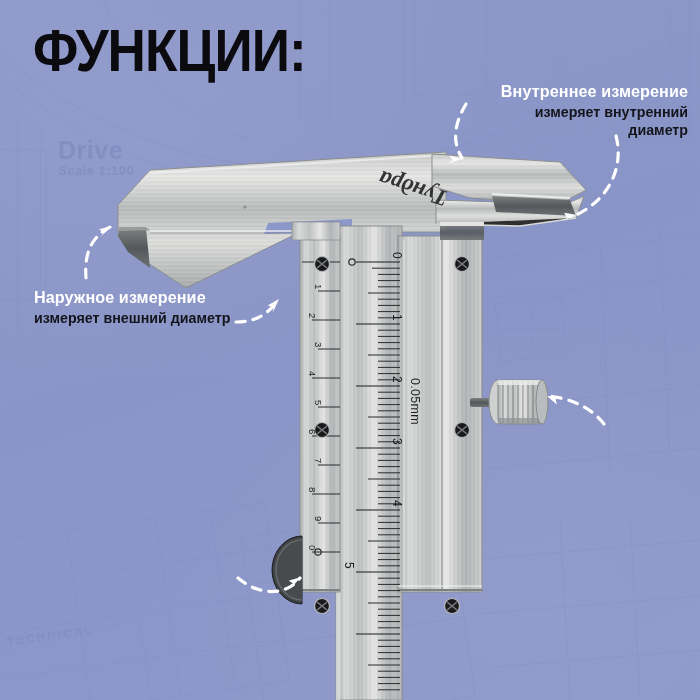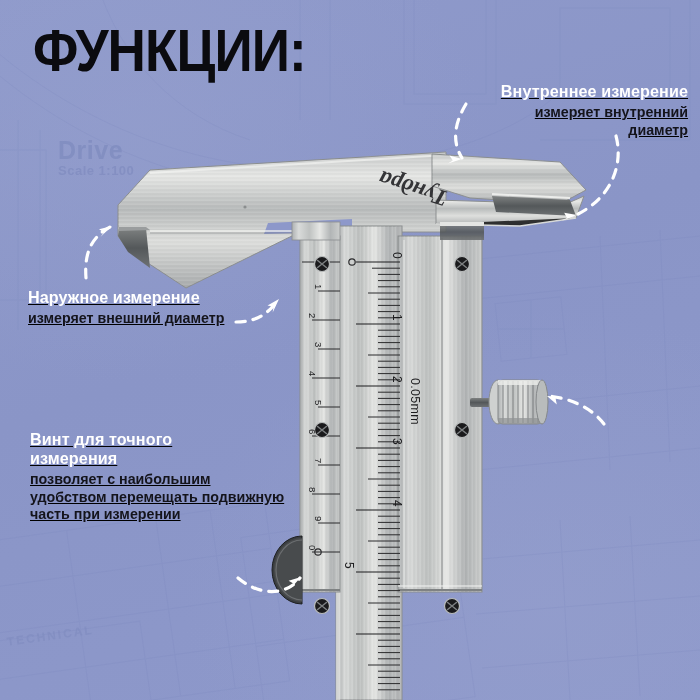--- a/index.html
+++ b/index.html
@@ -33,36 +33,36 @@
   
   .title{
     position:absolute;left:33px;top:22px;
     font-family:"Liberation Sans Narrow","Liberation Sans",sans-serif;
     font-weight:700;font-size:59px;line-height:1;
     color:#0b0b0f;letter-spacing:-1px;
     transform:scaleX(.9);transform-origin:left top;
   }
 
   
-  .callout{position:absolute;text-decoration:underline;}
+  .callout{position:absolute;}
   .c-head{
     color:#ffffff;font-weight:700;font-size:17px;line-height:1.12;
     font-family:"Liberation Sans Narrow","Liberation Sans",sans-serif;
     letter-spacing:.1px;transform:scaleX(.95);
   }
   .c-body{
     color:#14141b;font-weight:700;font-size:15px;line-height:1.18;
     font-family:"Liberation Sans Narrow","Liberation Sans",sans-serif;
     margin-top:2px;transform:scaleX(.95);
   }
   .c-head,.c-body{transform-origin:inherit;}
   .al{transform-origin:left top;}
   .ar{transform-origin:right top;text-align:right;}
 
-  #co-outer{left:28px;top:288px;}
+  #co-outer{left:34px;top:288px;}
   #co-inner{right:12px;top:82px;text-align:right;}
   #co-fine{left:30px;top:430px;}
   #co-lock{right:12px;top:450px;text-align:right;}
 
   
   .arrows{position:absolute;inset:0;pointer-events:none;}
 
   
   #caliper{position:absolute;left:0;top:0;width:700px;height:700px;}
 
@@ -423,22 +423,15 @@
     <div class="c-head al">Наружное измерение</div>
     <div class="c-body al" style="white-space:pre-line;">измеряет внешний диаметр</div>
   </div>
 
   <div class="callout" id="co-inner">
     <div class="c-head ar">Внутреннее измерение</div>
     <div class="c-body ar" style="white-space:pre-line;">измеряет внутренний
 диаметр</div>
   </div>
 
-  <div class="callout" id="co-fine">
-    <div class="c-head al" style="white-space:pre-line;">Винт для точного
-измерения</div>
-    <div class="c-body al" style="white-space:pre-line;">позволяет с наибольшим
-удобством перемещать подвижную
-часть при измерении</div>
-  </div>
 
 
 </div>
 
 </body></html>

